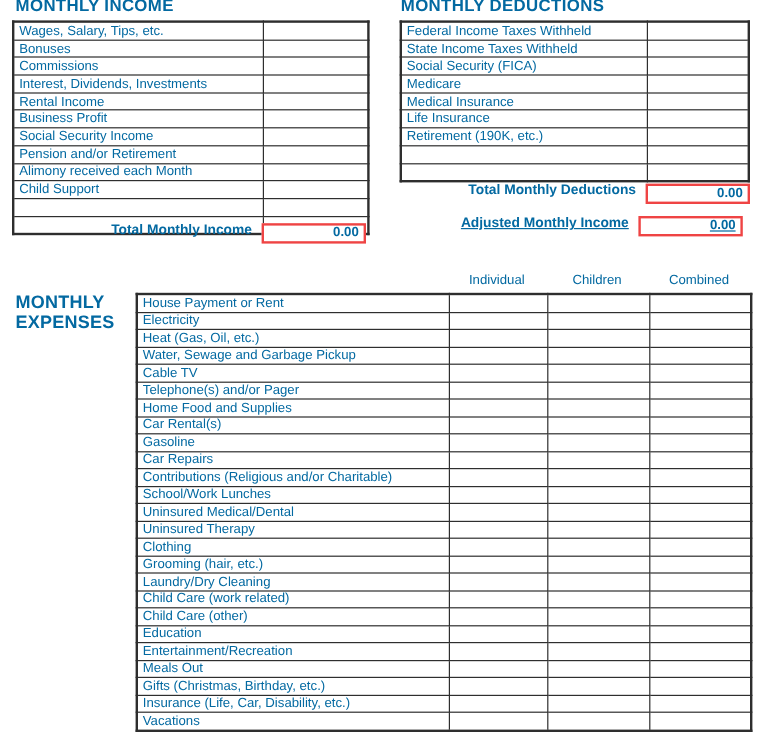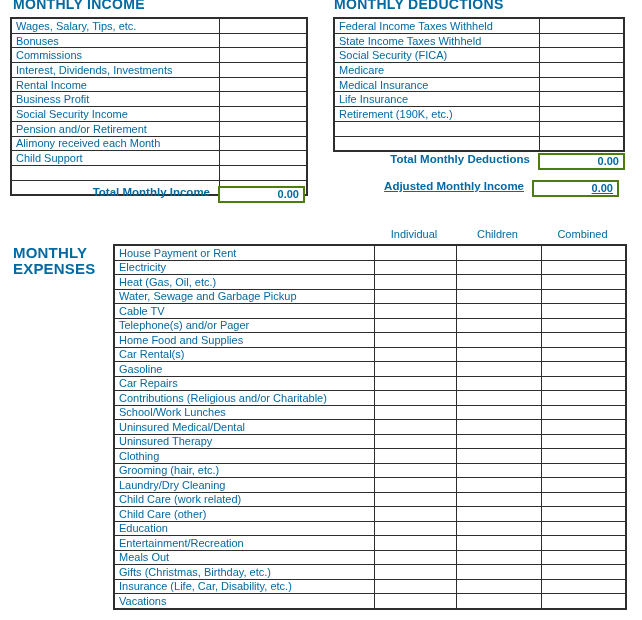--- a/index.html
+++ b/index.html
@@ -36,21 +36,21 @@
     position:absolute;display:flex;
   }
   #income-total-row{left:10px;top:186px;width:295px;}
   #deductions-total-row{left:333px;top:153px;width:292px;}
   #adjusted-income-row{left:327px;top:180px;width:292px;text-decoration:underline;}
   .total-label{
     flex:1;text-align:right;font-weight:bold;font-size:11.5px;padding-right:8px;
     white-space:nowrap;
   }
   .total-box{
-    width:87px;height:17px;box-sizing:border-box;border:2px solid #4d7c0f;
+    width:87px;height:17px;box-sizing:border-box;border:2px solid #ef4444;
     font-size:11px;font-weight:bold;text-align:right;line-height:13px;
     padding:0 4px 0 0;background:#fff;flex:0 0 auto;
   }
   #expense-col-headers{
     position:absolute;left:373px;top:228px;width:252px;display:flex;
     font-size:11px;
     align-items:flex-end;
   }
   #expense-col-headers span{display:block;text-align:center;}
   #col-header-individual{width:82px;}

